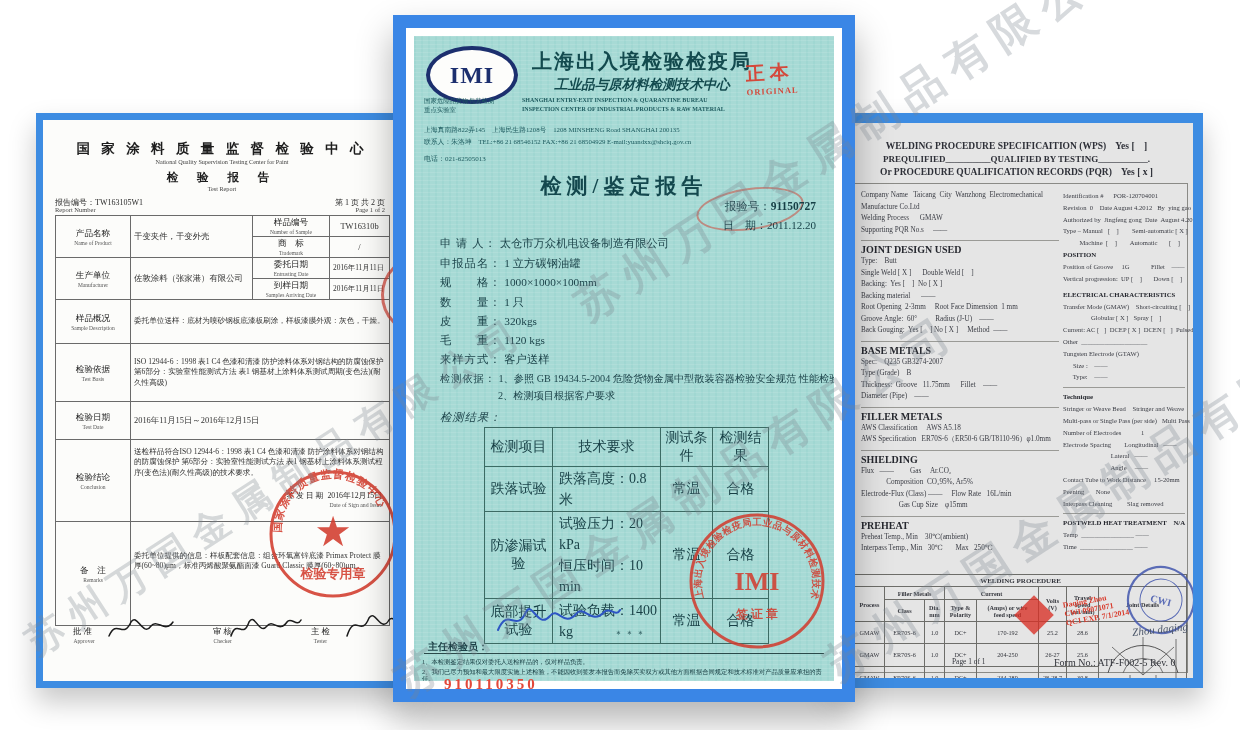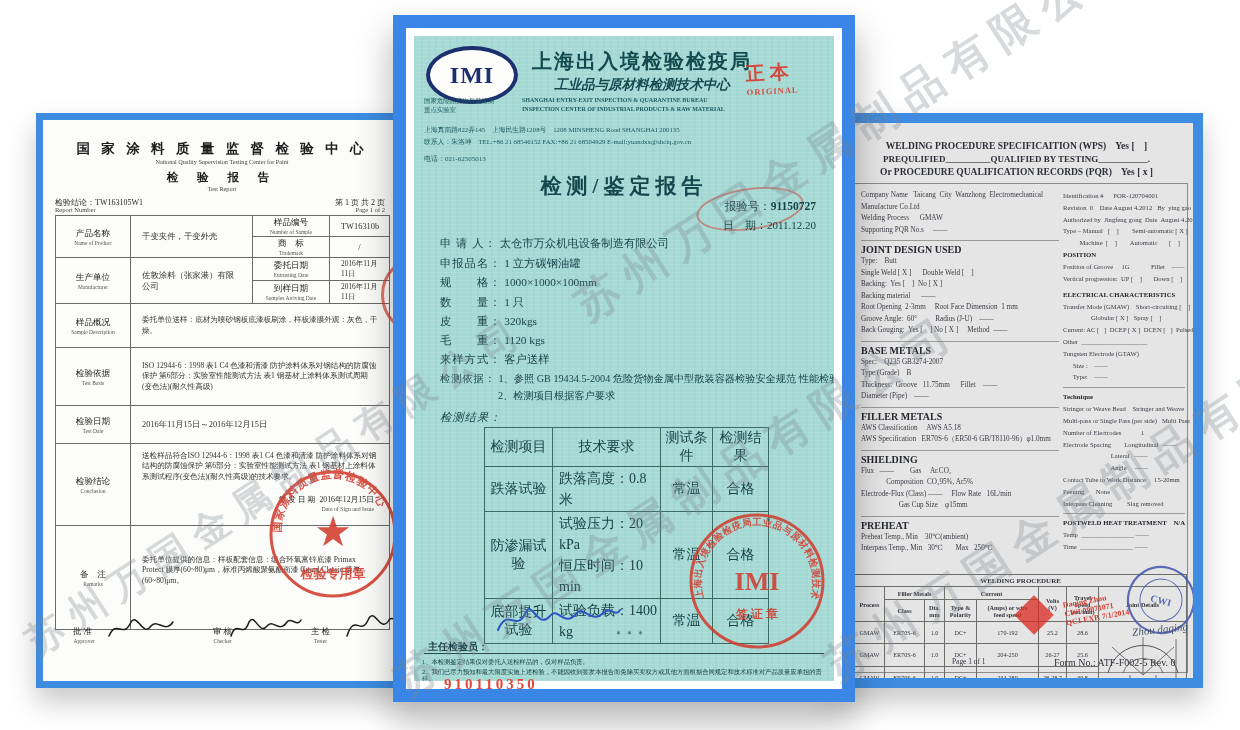--- a/index.html
+++ b/index.html
@@ -11,21 +11,21 @@
   
   .wm{position:absolute;z-index:6;color:rgba(122,132,142,.30);font-weight:bold;
       letter-spacing:11px;transform:rotate(-33deg);transform-origin:left center;
       white-space:nowrap;pointer-events:none;
       font-family:"Liberation Sans","DejaVu Sans",sans-serif;}
   
   #left-card{left:36px;top:113px;width:372px;height:575px;border:7px solid #3d8ce2;
              background:#fcfcfa;z-index:2;box-shadow:0 14px 26px rgba(0,0,0,.22);overflow:hidden;}
   #left-paper{position:relative;width:100%;height:100%;color:#2a2a2a;}
   .lt-table{border-collapse:collapse;table-layout:fixed;}
-  .lt-table td{border:1px solid #6a6a6a;padding:1px 11px;vertical-align:middle;overflow:hidden;}
+  .lt-table td{border:1px solid #6a6a6a;padding:1px 3px;vertical-align:middle;overflow:hidden;}
   .lbl-cn{display:block;text-align:center;font-size:8.6px;color:#222;}
   .lbl-en{display:block;text-align:center;font-size:5.8px;color:#555;transform:scale(.95);}
   .val{font-size:8.4px;color:#333;}
   .val-sm{font-size:7.6px;line-height:1.35;color:#333;}
   
   #center-card{left:393px;top:15px;width:462px;height:687px;border:13px solid #3a86e6;
                background:#fff;z-index:3;box-shadow:0 18px 34px rgba(0,0,0,.30);
                padding:8px;overflow:hidden;position:absolute;box-sizing:border-box;}
   #teal{position:relative;width:420px;height:645px;overflow:hidden;background:#a7dad5;
         background-image:repeating-linear-gradient(0deg,rgba(255,255,255,.10) 0 1px,transparent 1px 4px),
@@ -60,21 +60,21 @@
 
 <div id="canvas">
 
   <div id="left-card" class="card">
     <div id="left-paper">
       <div class="abs" style="left:0;top:20px;width:100%;text-align:center;font-size:13.5px;font-weight:bold;letter-spacing:4px;color:#1d1d1d;">国 家 涂 料 质 量 监 督 检 验 中 心</div>
       <div class="abs" style="left:0;top:38px;width:100%;text-align:center;font-size:6.2px;color:#444;">National  Quality  Supervision  Testing  Center  for  Paint</div>
       <div class="abs" style="left:0;top:50px;width:100%;text-align:center;font-size:11.5px;font-weight:bold;letter-spacing:8px;color:#1d1d1d;">检 验 报 告</div>
       <div class="abs" style="left:0;top:65px;width:100%;text-align:center;font-size:6.2px;color:#444;">Test  Report</div>
 
-      <div class="abs" style="left:12px;top:77px;font-size:8px;">检验结论：TW163105W1</div>
+      <div class="abs" style="left:12px;top:77px;font-size:8px;">报告编号：TW163105W1</div>
       <div class="abs" style="left:12px;top:86px;font-size:6.5px;color:#444;">Report Number</div>
       <div class="abs" style="right:16px;top:77px;font-size:8px;text-align:right;">第 1 页 共 2 页</div>
       <div class="abs" style="right:16px;top:86px;font-size:6.5px;color:#444;text-align:right;">Page 1 of 2</div>
 
       <table class="lt-table abs" style="left:12px;top:95px;width:334px;">
         <colgroup>
             <col style="width:75px">
             <col style="width:122px">
             <col style="width:77px">
             <col style="width:60px">

